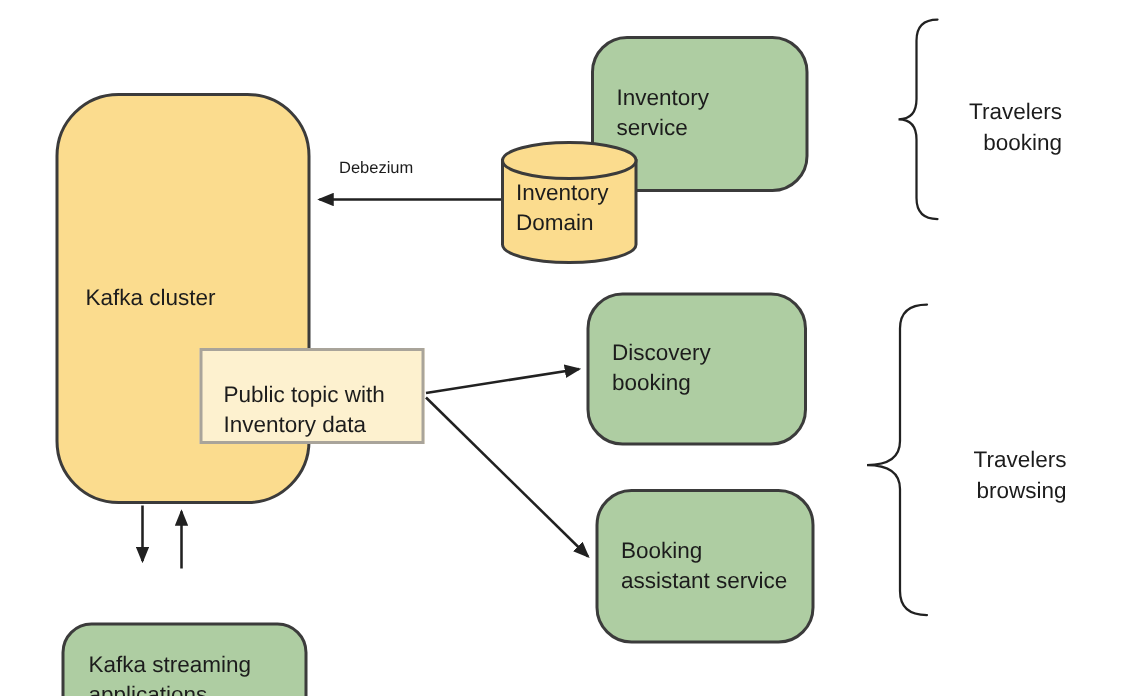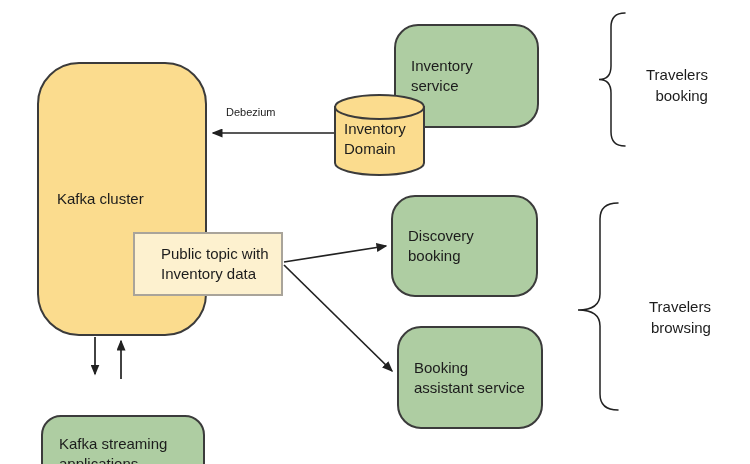--- a/index.html
+++ b/index.html
@@ -43,22 +43,22 @@
   .discovery-service { left: 391px; top: 195px; width: 147px; height: 102px; padding-left: 15px; }
   .booking-assistant { left: 397px; top: 326px; width: 146px; height: 103px; padding-left: 15px; }
   .kafka-streaming   { left: 41px;  top: 379px; width: 164px; height: 77px;  border-radius: 20px; padding-left: 16px; margin-top: 36px; }
 
   .note {
     position: absolute;
     left: 133px; top: 232px; width: 150px; height: 64px;
     background: var(--note-cream);
     border: 2px solid var(--note-border);
     display: flex;
-    align-items: center;
-    padding-left: 26px;
+    align-items: flex-end;
+    padding-left: 14px;
     z-index: 4;
   }
 
   .overlay {
     position: absolute;
     left: 0; top: 0;
     z-index: 5;
     pointer-events: none;
   }
   .edge  { stroke: var(--line); stroke-width: 1.7; fill: none; }

